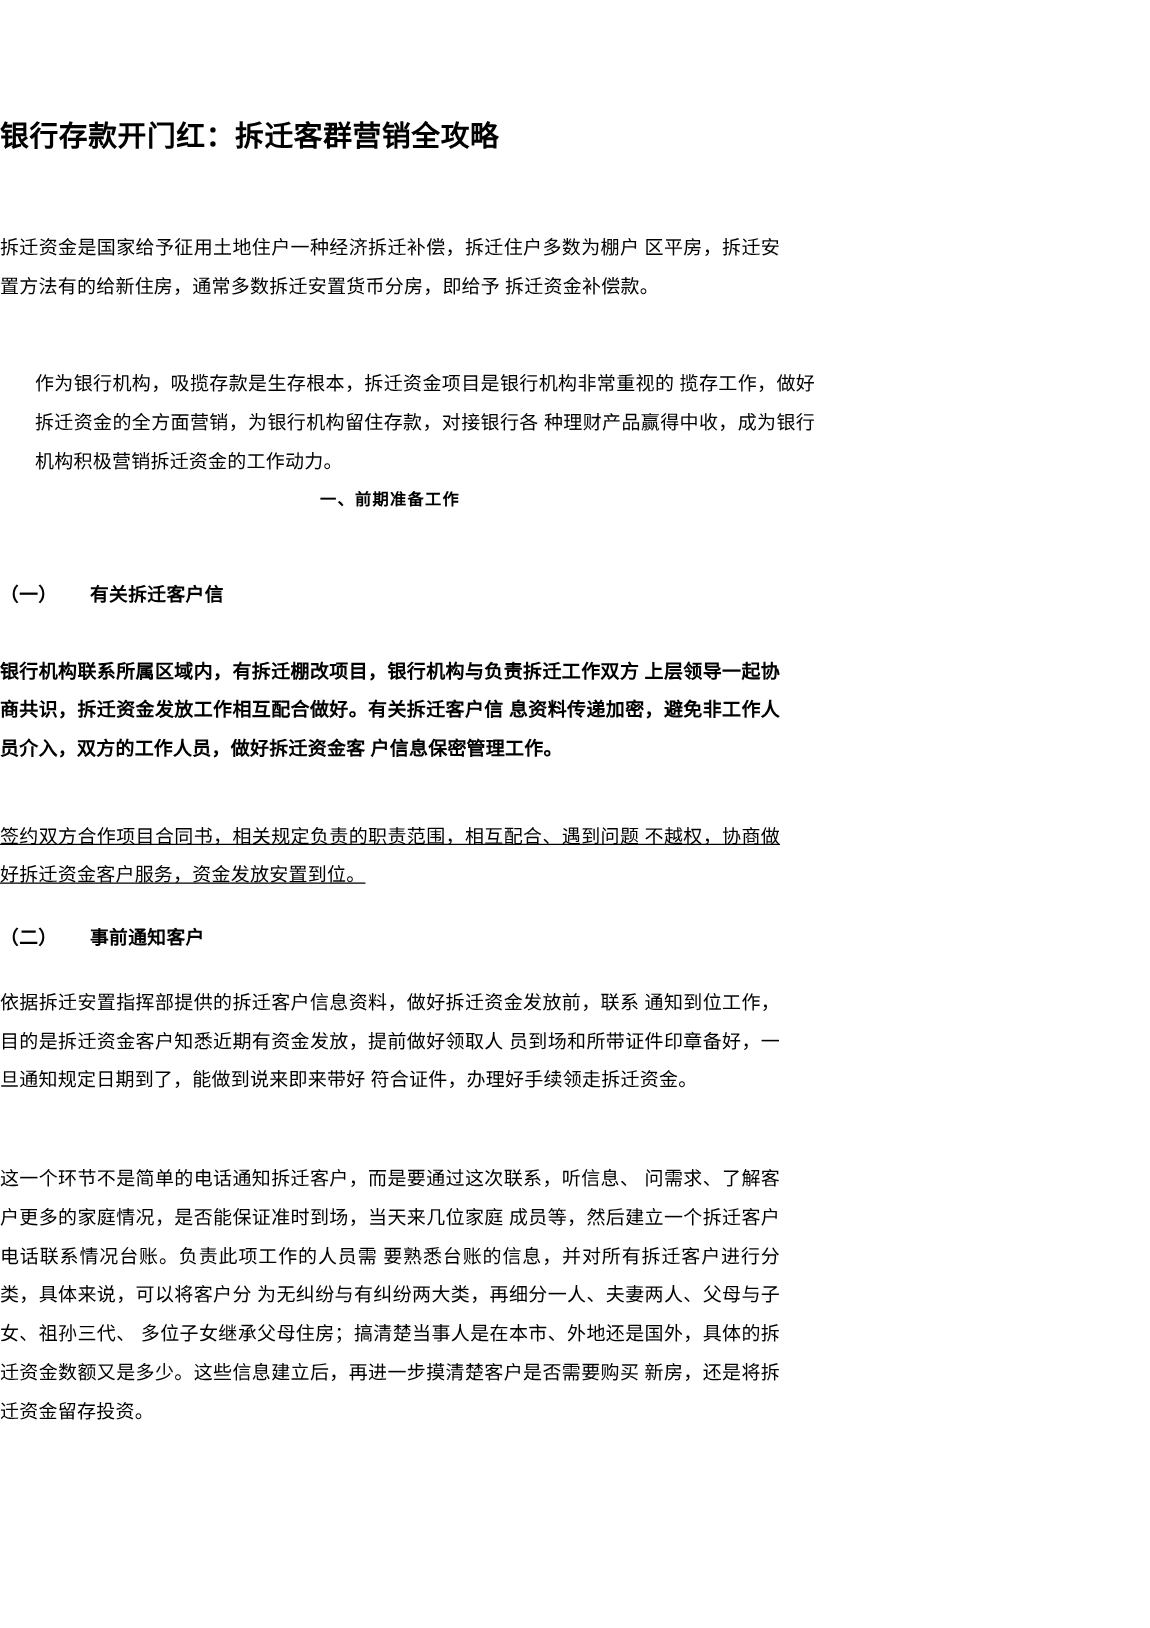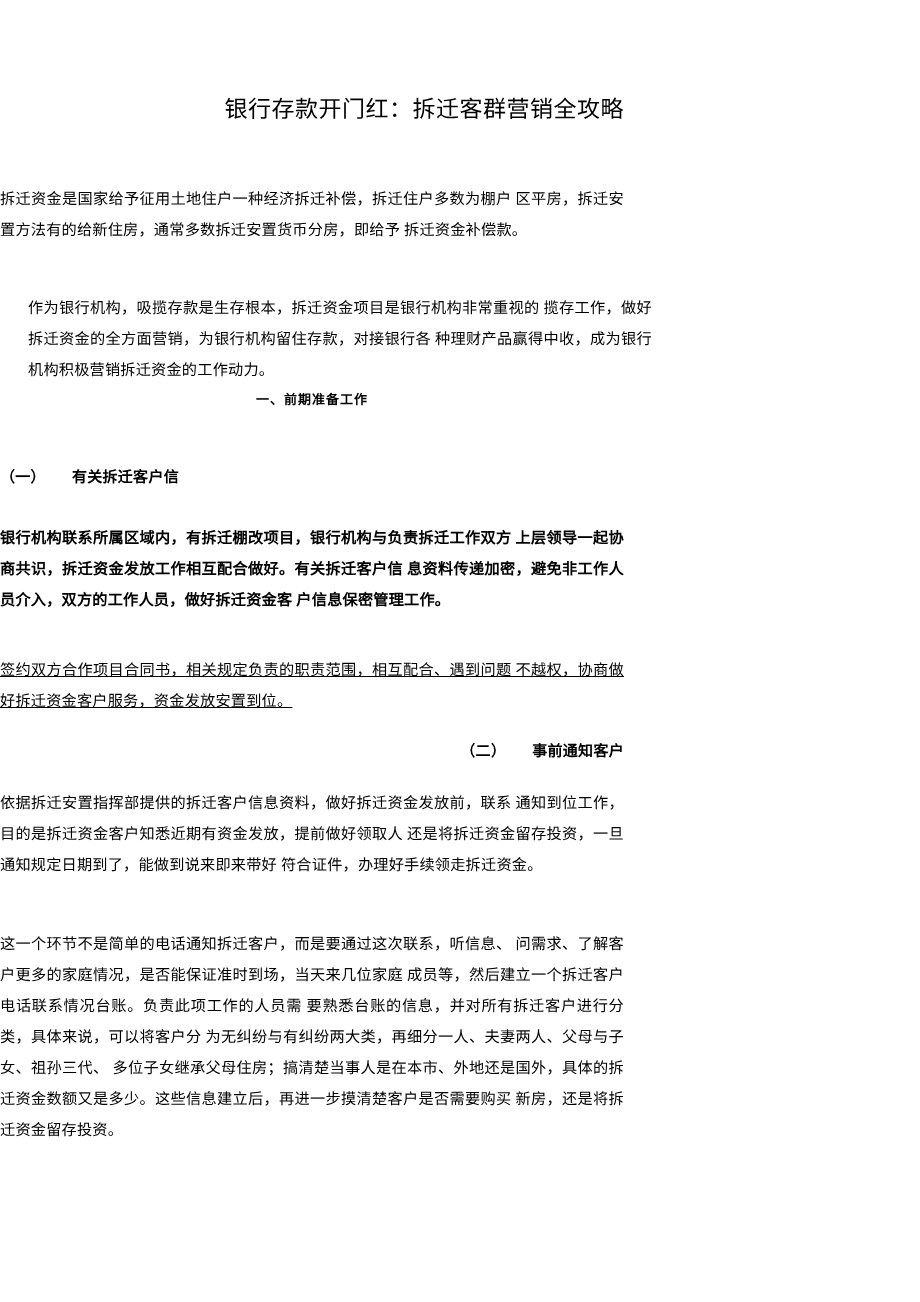--- a/index.html
+++ b/index.html
@@ -19,22 +19,22 @@
     position: relative;
     width: 920px;
     height: 1302px;
     box-sizing: border-box;
     padding: 0;
     overflow: hidden;
   }
   h1.doc-title {
     font-family: "Liberation Sans", "DejaVu Sans", sans-serif;
     font-size: 23px;
-    font-weight: normal;
-    text-align: right;
+    font-weight: bold;
+    text-align: left;
     margin: 0;
     padding: 0;
     line-height: 1.4;
     letter-spacing: 0.5px;
     position: absolute;
     top: 93px;
     left: 0;
     width: 624px;
   }
   .body-block {
@@ -99,25 +99,25 @@
   </div>
 
   <div class="body-block" style="top:522px;font-weight:bold;">
     <p class="para">银行机构联系所属区域内，有拆迁棚改项目，银行机构与负责拆迁工作双方 上层领导一起协商共识，拆迁资金发放工作相互配合做好。有关拆迁客户信 息资料传递加密，避免非工作人员介入，双方的工作人员，做好拆迁资金客 户信息保密管理工作。</p>
   </div>
 
   <div class="body-block" style="top:654px;text-decoration:underline;">
     <p class="para">签约双方合作项目合同书，相关规定负责的职责范围，相互配合、遇到问题 不越权，协商做好拆迁资金客户服务，资金发放安置到位。</p>
   </div>
 
-  <div class="body-block" style="top:740px;text-align:right;">
+  <div class="body-block" style="top:740px;">
     <h3 class="sub-heading"><span class="sub-num">（二）</span><span class="sub-gap"></span><span>事前通知客户</span></h3>
   </div>
 
   <div class="body-block" style="top:787px;">
-    <p class="para">依据拆迁安置指挥部提供的拆迁客户信息资料，做好拆迁资金发放前，联系 通知到位工作，目的是拆迁资金客户知悉近期有资金发放，提前做好领取人 还是将拆迁资金留存投资，一旦通知规定日期到了，能做到说来即来带好 符合证件，办理好手续领走拆迁资金。</p>
+    <p class="para">依据拆迁安置指挥部提供的拆迁客户信息资料，做好拆迁资金发放前，联系 通知到位工作，目的是拆迁资金客户知悉近期有资金发放，提前做好领取人 员到场和所带证件印章备好，一旦通知规定日期到了，能做到说来即来带好 符合证件，办理好手续领走拆迁资金。</p>
   </div>
 
   <div class="body-block" style="top:928px;">
     <p class="para">这一个环节不是简单的电话通知拆迁客户，而是要通过这次联系，听信息、 问需求、了解客户更多的家庭情况，是否能保证准时到场，当天来几位家庭 成员等，然后建立一个拆迁客户电话联系情况台账。负责此项工作的人员需 要熟悉台账的信息，并对所有拆迁客户进行分类，具体来说，可以将客户分 为无纠纷与有纠纷两大类，再细分一人、夫妻两人、父母与子女、祖孙三代、 多位子女继承父母住房；搞清楚当事人是在本市、外地还是国外，具体的拆 迁资金数额又是多少。这些信息建立后，再进一步摸清楚客户是否需要购买 新房，还是将拆迁资金留存投资。</p>
   </div>
 
 </div>
 
 </body></html>

